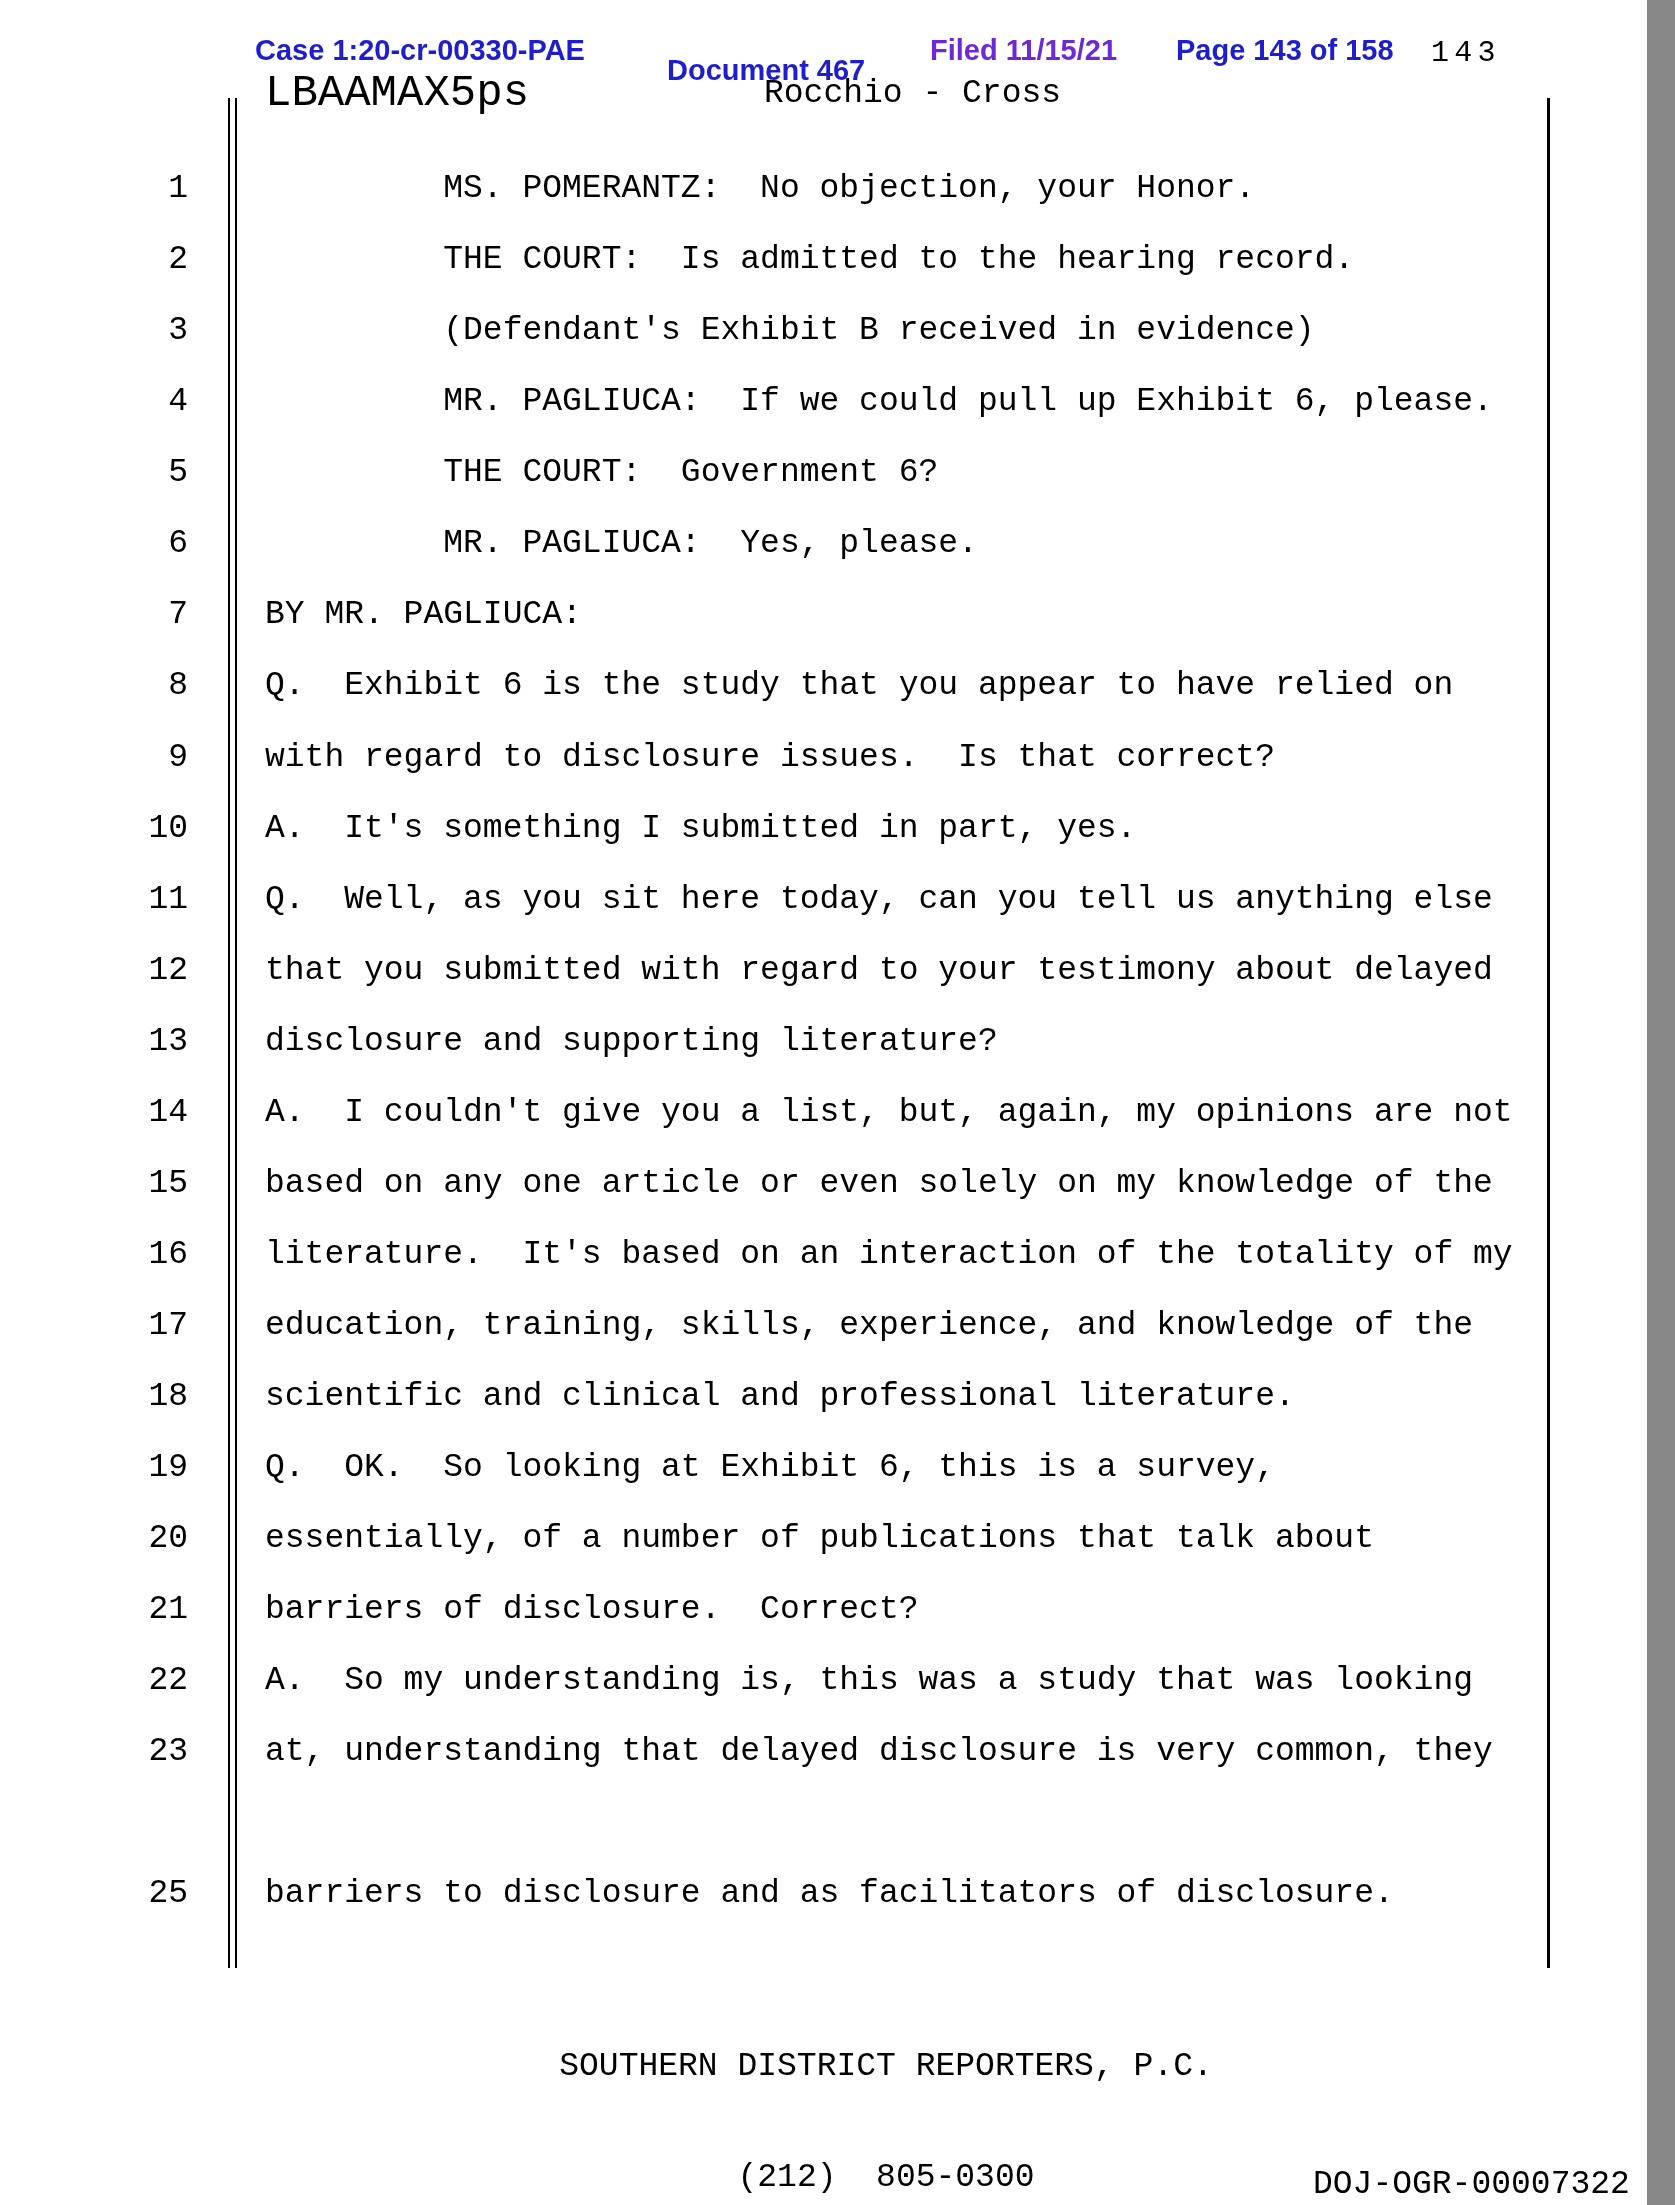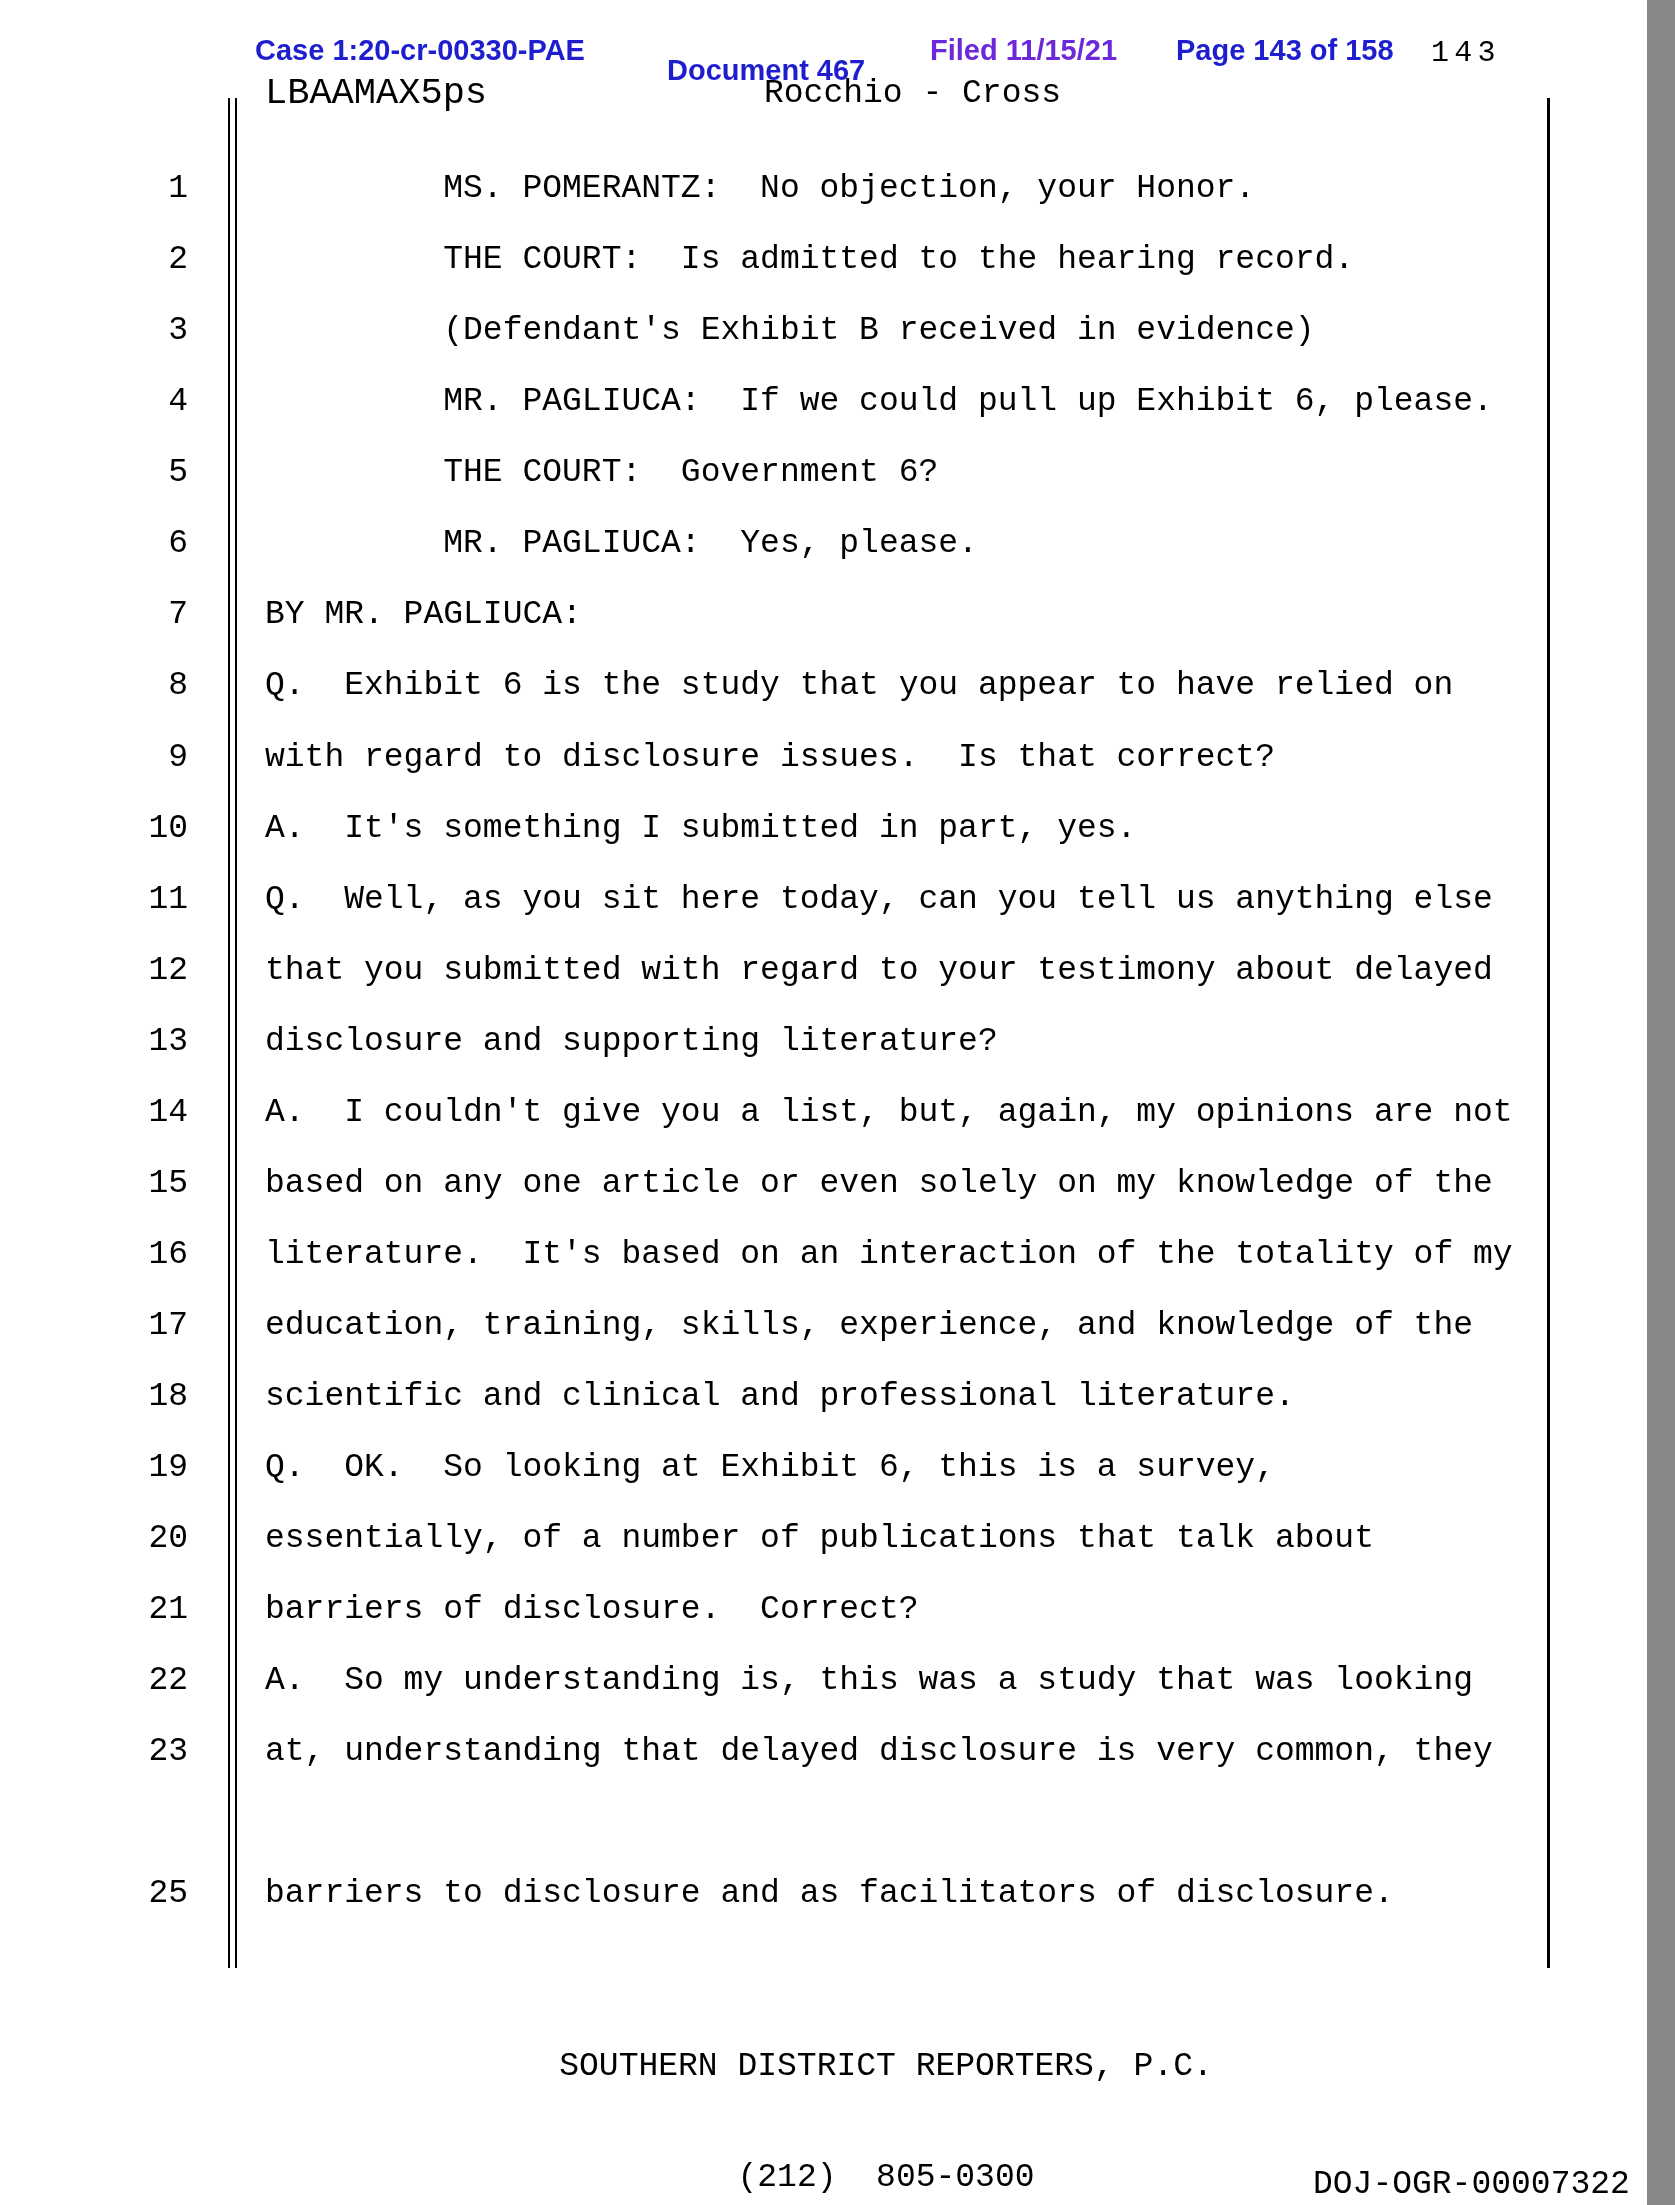--- a/index.html
+++ b/index.html
@@ -22,21 +22,21 @@
   .seg-filed  { left:930px; }
   .seg-page   { left:1176px; }
   .page-num-plain {
     position:absolute; left:1431px; top:37px;
     font-size:30px; line-height:32px; letter-spacing:5.3px;
     color:#000;
   }
   
   .session-id {
     position:absolute; left:265px; top:76px;
-    font-size:37px; line-height:35px;
+    font-size:44px; line-height:35px;
   }
   .exam-title {
     position:absolute; left:764px; top:76px;
     font-size:33px; line-height:35px; white-space:pre;
   }
   
   .vrule { position:absolute; top:98px; height:1870px; width:2px; background:#000; }
   .rule-left-a  { left:228px; }
   .rule-left-b  { left:235px; }
   .rule-right   { left:1547px; width:2.6px; }

